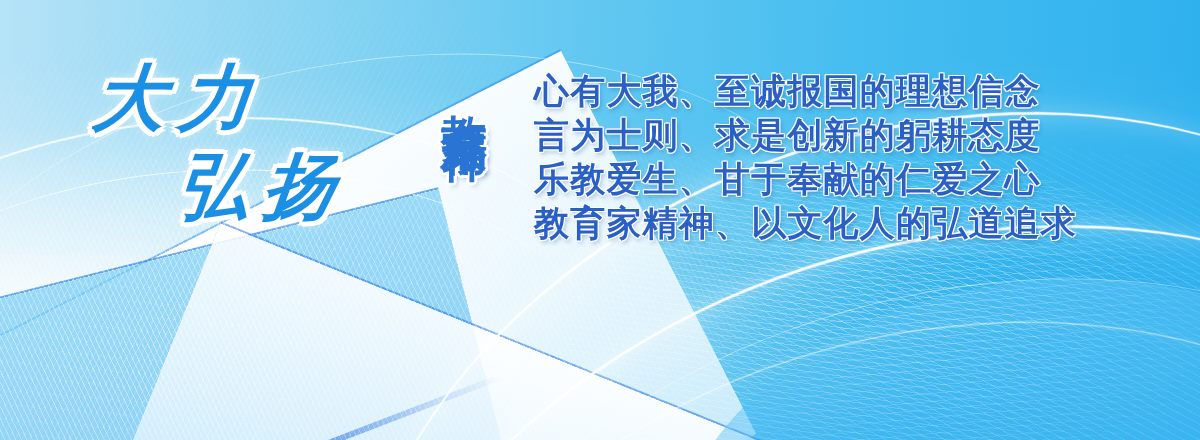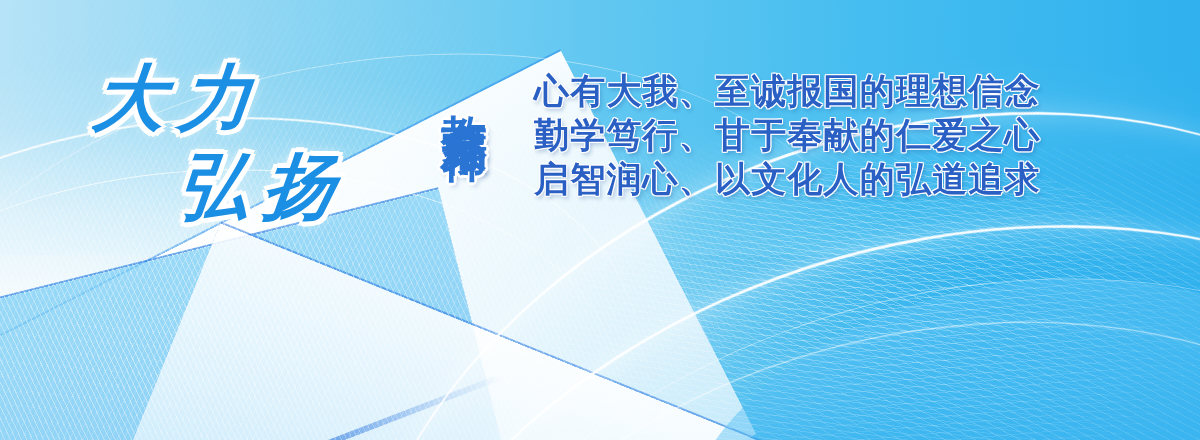--- a/index.html
+++ b/index.html
@@ -247,18 +247,19 @@
 
     <div class="headline">
       <span class="line-1">大力</span>
       <span class="line-2">弘扬</span>
     </div>
 
     <div class="vertical-title">教育家精神</div>
 
     <div class="creed">
       <div class="creed-line">心有大我、至诚报国的理想信念</div>
-      <div class="creed-line">勤学笃行、甘于奉献的仁爱之心</div>
-      <div class="creed-line">启智润心、以文化人的弘道追求</div>
+      <div class="creed-line">言为士则、求是创新的躬耕态度</div>
+      <div class="creed-line">乐教爱生、甘于奉献的仁爱之心</div>
+      <div class="creed-line">教育家精神、以文化人的弘道追求</div>
     </div>
 
   </div>
 </div>
 
 </body></html>

